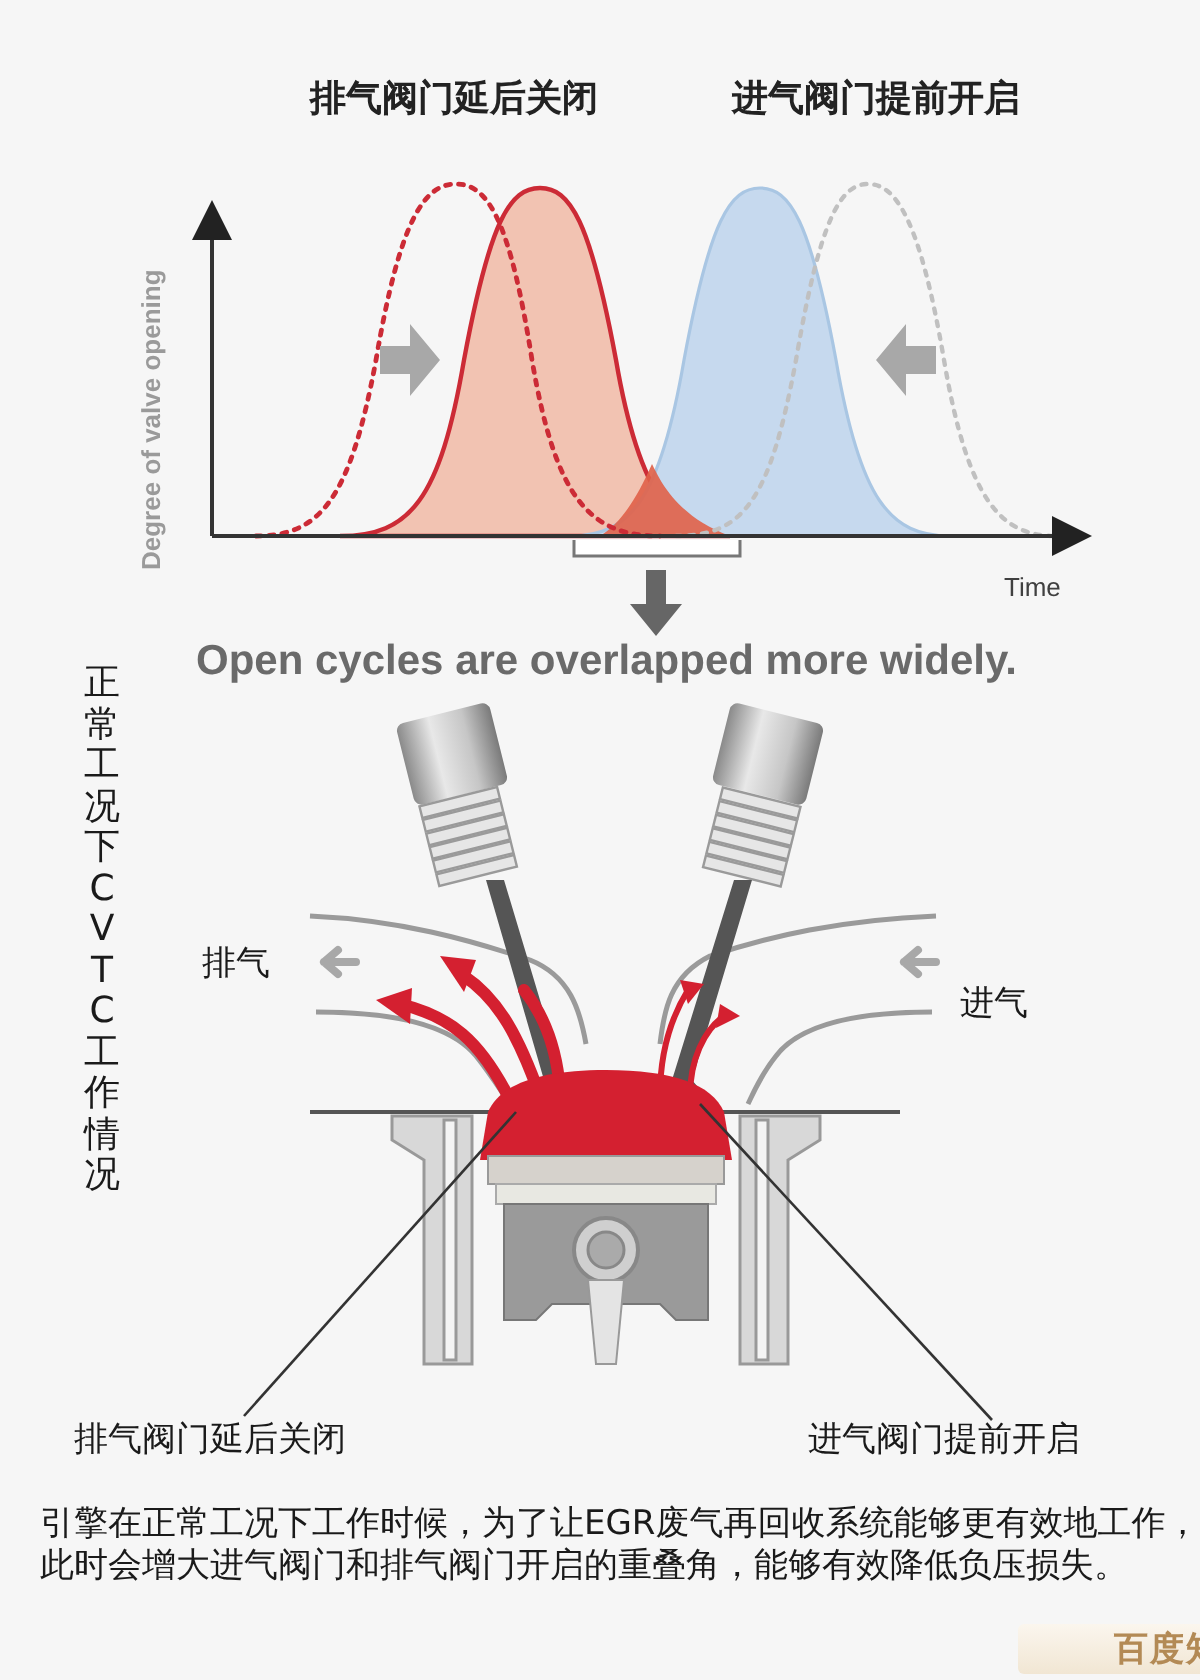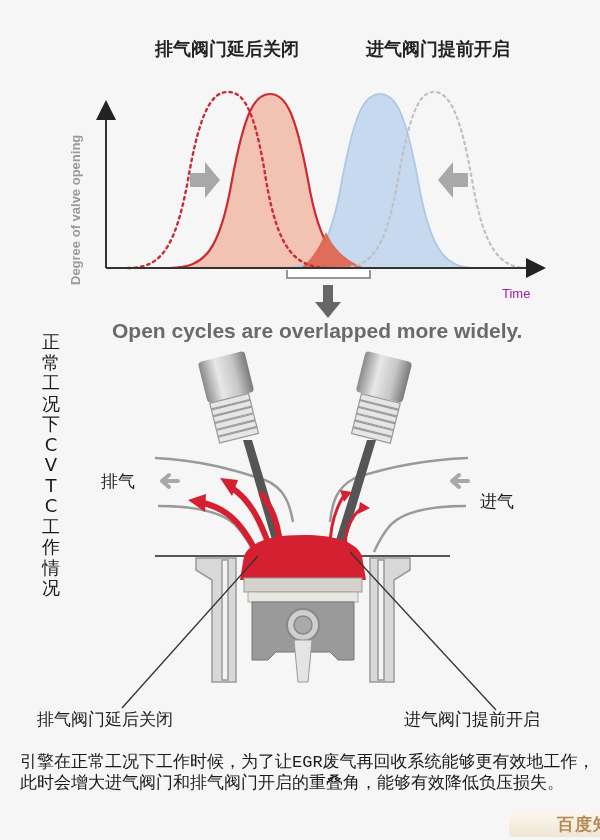--- a/index.html
+++ b/index.html
@@ -2,27 +2,27 @@
 <html><head>
   <meta charset="utf-8">
   <style>
     html, body { margin: 0; padding: 0; }
     body { width: 600px; height: 840px; background: #f6f6f6; position: relative; overflow: hidden;
       font-family: "DejaVu Sans", "Liberation Sans", sans-serif; color: #1a1a1a; }
     .abs { position: absolute; }
     .title { font-size: 18px; font-weight: bold; color: #222; white-space: nowrap; letter-spacing: 0px; }
     .ylabel { font-family: "Liberation Sans", sans-serif; font-size: 13px; font-weight: bold; color: #9a9a9a;
       transform: rotate(-90deg); transform-origin: left top; white-space: nowrap; }
-    .xlabel { font-family: "Liberation Sans", sans-serif; font-size: 13px; color: #a21caf; }
+    .xlabel { font-family: "Liberation Sans", sans-serif; font-size: 13px; color: #404040; }
     .caption { font-family: "Liberation Sans", sans-serif; font-size: 21px; font-weight: bold; color: #6a6a6a; white-space: nowrap; }
     .vtext { font-size: 18px; line-height: 20.5px; width: 22px; text-align: center; color: #1a1a1a; word-break: break-all; }
     .vtext span { display: block; }
     .side-label { font-size: 17px; color: #1a1a1a; white-space: nowrap; }
     .bottom-label { font-size: 17px; color: #1a1a1a; white-space: nowrap; }
-    .desc { font-size: 17px; line-height: 21px; color: #1a1a1a; width: 580px; font-family: Liberation Mono, monospace; }
+    .desc { font-size: 17px; line-height: 21px; color: #1a1a1a; width: 580px; }
     .watermark { font-size: 17px; font-weight: bold; color: #b38a55; letter-spacing: 1px; white-space: nowrap;
       background: linear-gradient(#fbf6ee, #f1e6d3); padding: 1px 4px; border-radius: 3px; }
     svg { position: absolute; left: 0; top: 0; }
   </style>
 </head>
 <body>
 
 <svg width="600" height="330" viewBox="0 0 600 330">
   <defs>
     <marker id="arrowhead" markerWidth="10" markerHeight="10" refX="8" refY="5" orient="auto">
@@ -48,21 +48,21 @@
 
   <path d="M287,270 L287,278 L370,278 L370,270" fill="#fff" stroke="#777" stroke-width="1.5"></path>
 
   <path d="M323,285 L333,285 L333,302 L341,302 L328,318 L315,302 L323,302 Z" fill="#666"></path>
 </svg>
 
 <div class="abs title" style="left:155px; top:37px;">排气阀门延后关闭</div>
 <div class="abs title" style="left:366px; top:37px;">进气阀门提前开启</div>
 <div class="abs ylabel" style="left:68px; top:285px;">Degree of valve opening</div>
 <div class="abs xlabel" style="left:502px; top:286px;">Time</div>
-<div class="abs caption" style="left:112px; top:319px;">Open cycles are overlapped more widely.</div>
+<div class="abs caption" style="left:98px; top:319px;">Open cycles are overlapped more widely.</div>
 
 <div class="abs vtext" style="left:40px; top:332px;">
   <span>正</span>
   <span>常</span>
   <span>工</span>
   <span>况</span>
   <span>下</span>
   <span>C</span>
   <span>V</span>
   <span>T</span>

